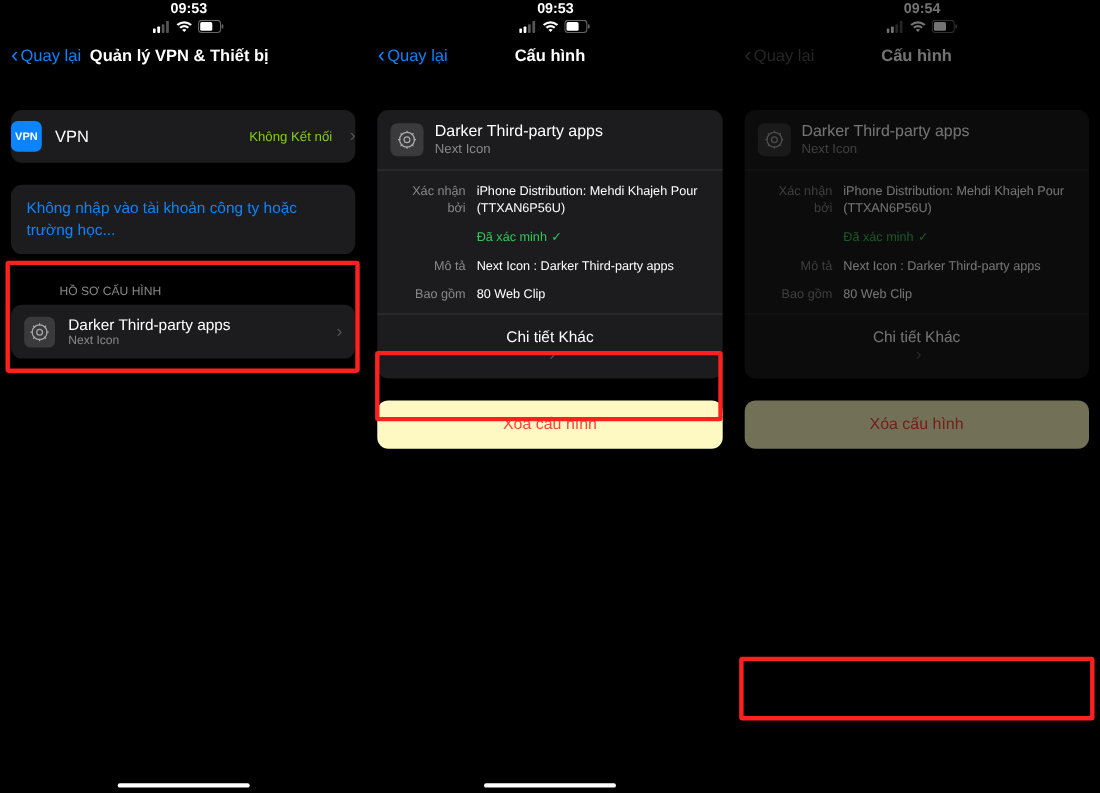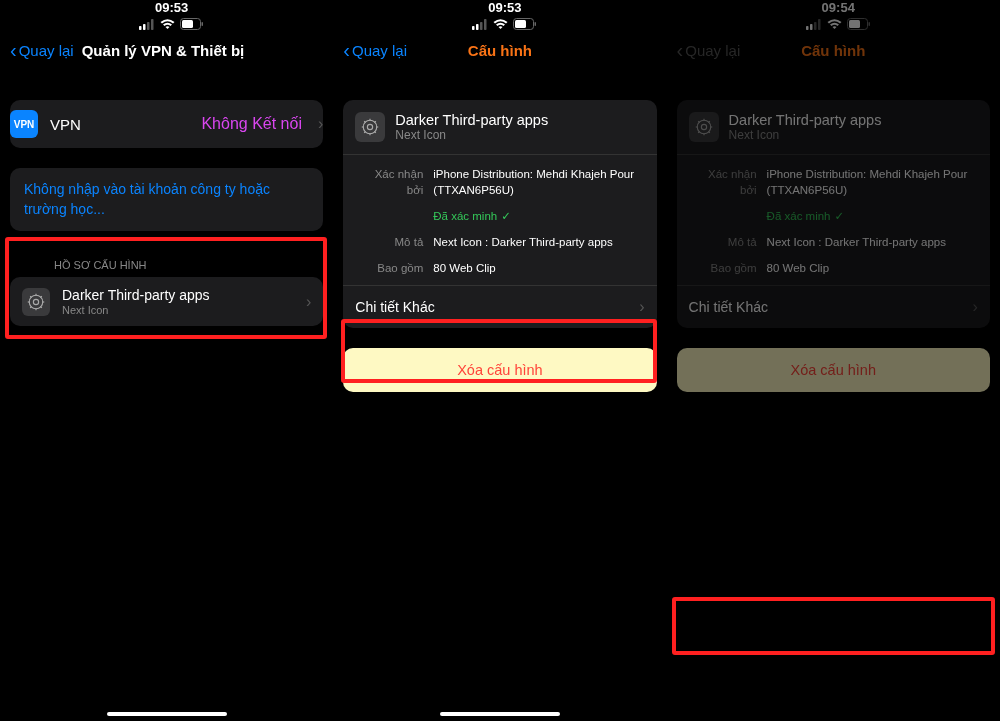--- a/index.html
+++ b/index.html
@@ -44,21 +44,21 @@
     color: #0a84ff;
     font-size: 15px;
     gap: 2px;
   }
   .back-btn.dimmed { color: #555; }
   .back-chevron { font-size: 20px; line-height: 1; }
   .nav-title {
     position: absolute;
     left: 50%;
     transform: translateX(-50%);
-    color: #f97316;
+    color: #ffffff;
     font-size: 15px;
     font-weight: 600;
   }
   .nav-title.left-title {
     position: static;
     transform: none;
     color: #fff;
     margin-left: 8px;
   }
   .content { padding: 10px; }
@@ -77,21 +77,21 @@
     background: #0a84ff;
     border-radius: 6px;
     color: #fff;
     font-size: 10px;
     font-weight: 700;
     display: flex;
     align-items: center;
     justify-content: center;
   }
   .row-title { color: #fff; font-size: 15px; flex: 1; }
-  .row-value { color: #d946ef; font-size: 16px; }
+  .row-value { color: #84cc16; font-size: 12px; }
   .chevron { color: #555; font-size: 16px; margin-left: 4px; }
 
   .signin-card {
     background: #1c1c1e;
     border-radius: 10px;
     padding: 12px 14px;
     color: #0a84ff;
     font-size: 14px;
     margin-top: 20px;
     line-height: 1.4;
@@ -167,20 +167,21 @@
   .verified { color: #34c759; display: inline-flex; align-items: center; gap: 4px; }
   .more-row {
     border-top: 1px solid #333;
     padding: 12px;
     display: flex;
     align-items: center;
     justify-content: space-between;
     color: #fff;
     font-size: 14px;
     margin-top: 4px;
+    flex-direction: column;
   }
   .delete-btn {
     background: #fef9c3;
     border-radius: 10px;
     padding: 14px;
     text-align: center;
     color: #ff453a;
     font-size: 14.5px;
     margin-top: 20px;
   }

